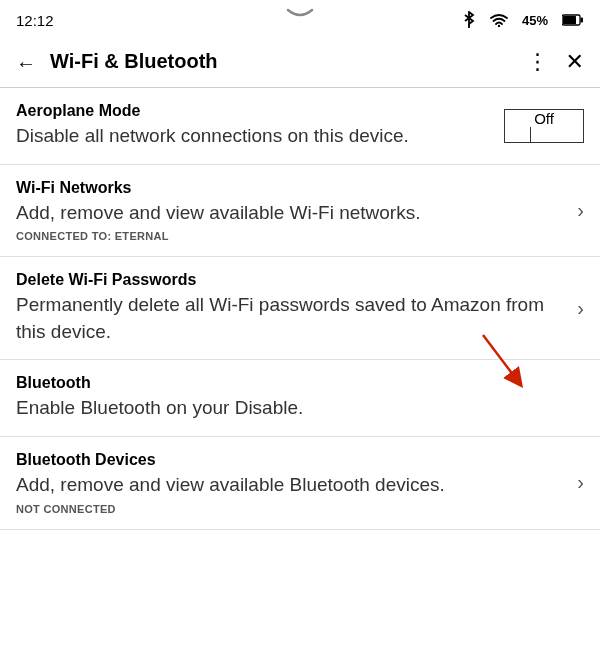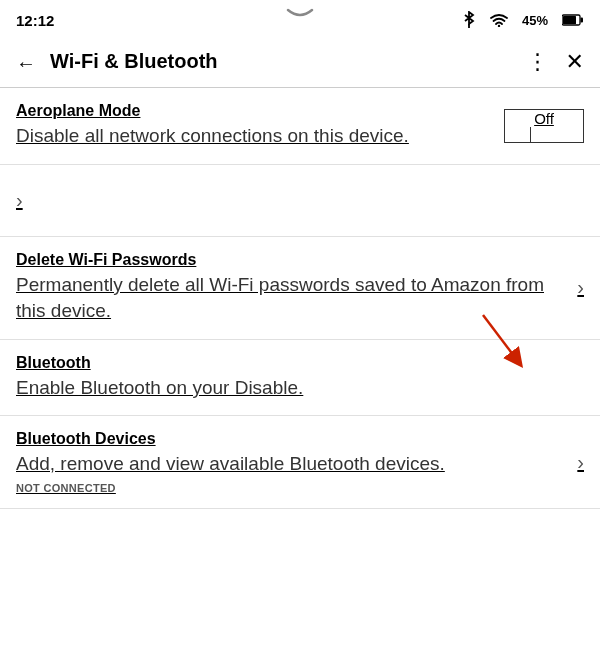--- a/index.html
+++ b/index.html
@@ -16,21 +16,21 @@
     .status-bar {
       display: flex;
       justify-content: space-between;
       align-items: center;
       padding: 8px 16px 4px 16px;
       height: 36px;
     }
 
     .status-time {
       font-size: 15px;
-      font-weight: bold;
+      font-weight: normal;
       color: #000;
     }
 
     .status-icons {
       display: flex;
       align-items: center;
       gap: 14px;
     }
 
     .status-icons span {
@@ -77,21 +77,20 @@
 
     .header-close {
       font-size: 22px;
       cursor: pointer;
       color: #000;
     }
 
     
     .settings-list {
       padding: 0;
-      text-decoration: underline;
     }
 
     .settings-item {
       display: flex;
       align-items: center;
       justify-content: space-between;
       padding: 14px 16px;
       border-bottom: 1px solid #e0e0e0;
       min-height: 72px;
     }
@@ -232,20 +231,25 @@
       <div class="settings-item-title">Aeroplane Mode</div>
       <div class="settings-item-desc">Disable all network connections on this device.</div>
     </div>
     <div class="toggle-container toggle-off">
       <div class="toggle-label">Off</div>
       <div class="toggle-thumb"></div>
     </div>
   </div>
 
   <div class="settings-item">
+    <div class="settings-item-content">
+      <div class="settings-item-title">Wi-Fi Networks</div>
+      <div class="settings-item-desc">Add, remove and view available Wi-Fi networks.</div>
+      <div class="settings-item-sub">CONNECTED TO: ETERNAL</div>
+    </div>
     <span class="chevron">›</span>
   </div>
 
   <div class="settings-item">
     <div class="settings-item-content">
       <div class="settings-item-title">Delete Wi-Fi Passwords</div>
       <div class="settings-item-desc">Permanently delete all Wi-Fi passwords saved to Amazon from this device.</div>
     </div>
     <span class="chevron">›</span>
   </div>

